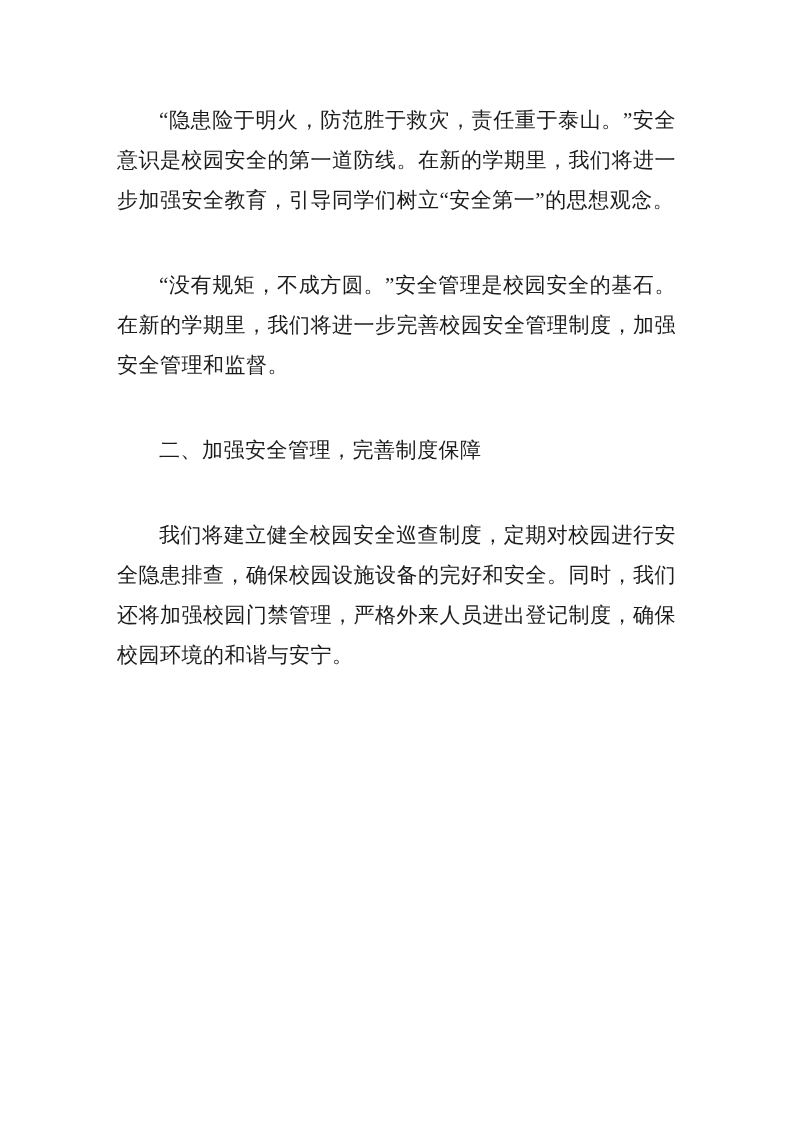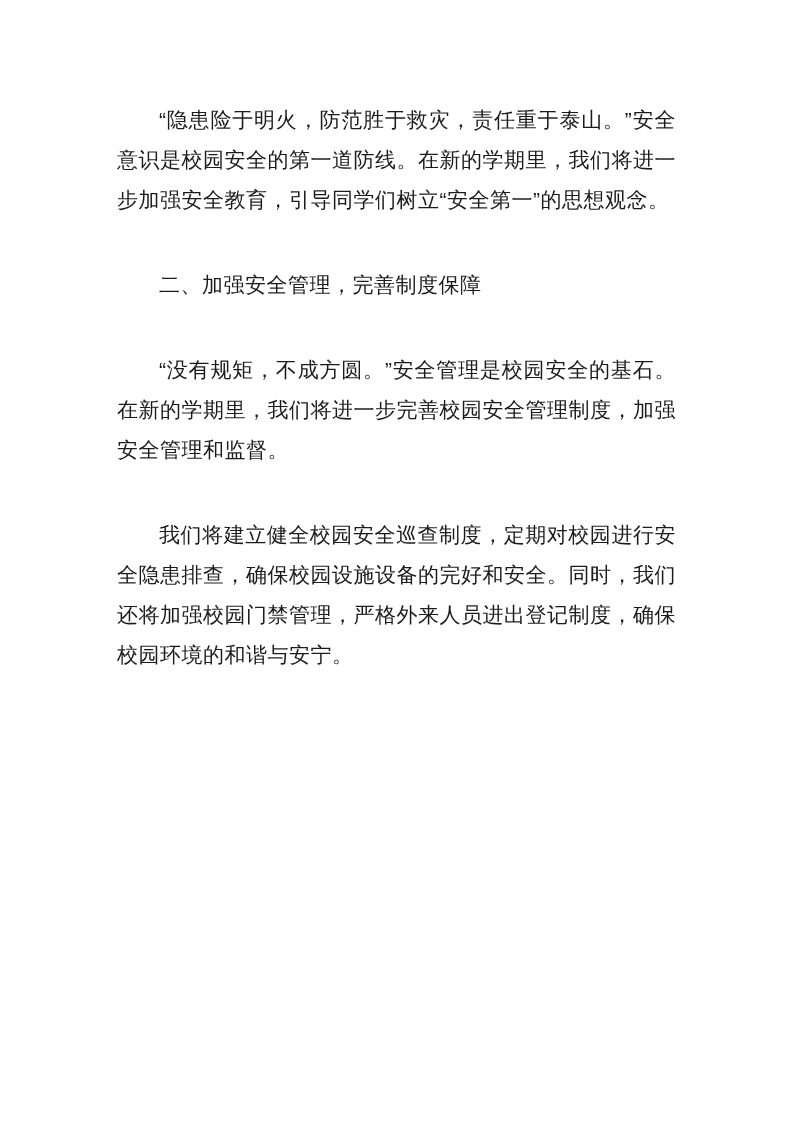--- a/index.html
+++ b/index.html
@@ -6,21 +6,21 @@
     margin: 0;
     padding: 0;
     background: #ffffff;
   }
   .page {
     position: relative;
     width: 793px;
     height: 888px;
     background: #ffffff;
     overflow: hidden;
-    font-family: Liberation Sans, sans-serif;
+    font-family: Liberation Serif, serif;
   }
   .content {
     position: absolute;
     left: 117px;
     top: 100px;
     width: 559px;
   }
   .para {
     margin: 0 0 45px 0;
     font-size: 21px;
@@ -38,17 +38,17 @@
   .heading {
     text-align: left;
   }
 </style>
 </head>
 <body>
 
 <div class="page">
   <div class="content">
     <p class="para">“隐患险于明火，防范胜于救灾，责任重于泰山。”安全意识是校园安全的第一道防线。在新的学期里，我们将进一步加强安全教育，引导同学们树立“安全第一”的思想观念。</p>
+    <p class="para">“没有规矩，不成方圆。”安全管理是校园安全的基石。在新的学期里，我们将进一步完善校园安全管理制度，加强安全管理和监督。</p>
     <p class="para heading">二、加强安全管理，完善制度保障</p>
-    <p class="para">“没有规矩，不成方圆。”安全管理是校园安全的基石。在新的学期里，我们将进一步完善校园安全管理制度，加强安全管理和监督。</p>
     <p class="para">我们将建立健全校园安全巡查制度，定期对校园进行安全隐患排查，确保校园设施设备的完好和安全。同时，我们还将加强校园门禁管理，严格外来人员进出登记制度，确保校园环境的和谐与安宁。</p>
   </div>
 </div>
 
 </body></html>

